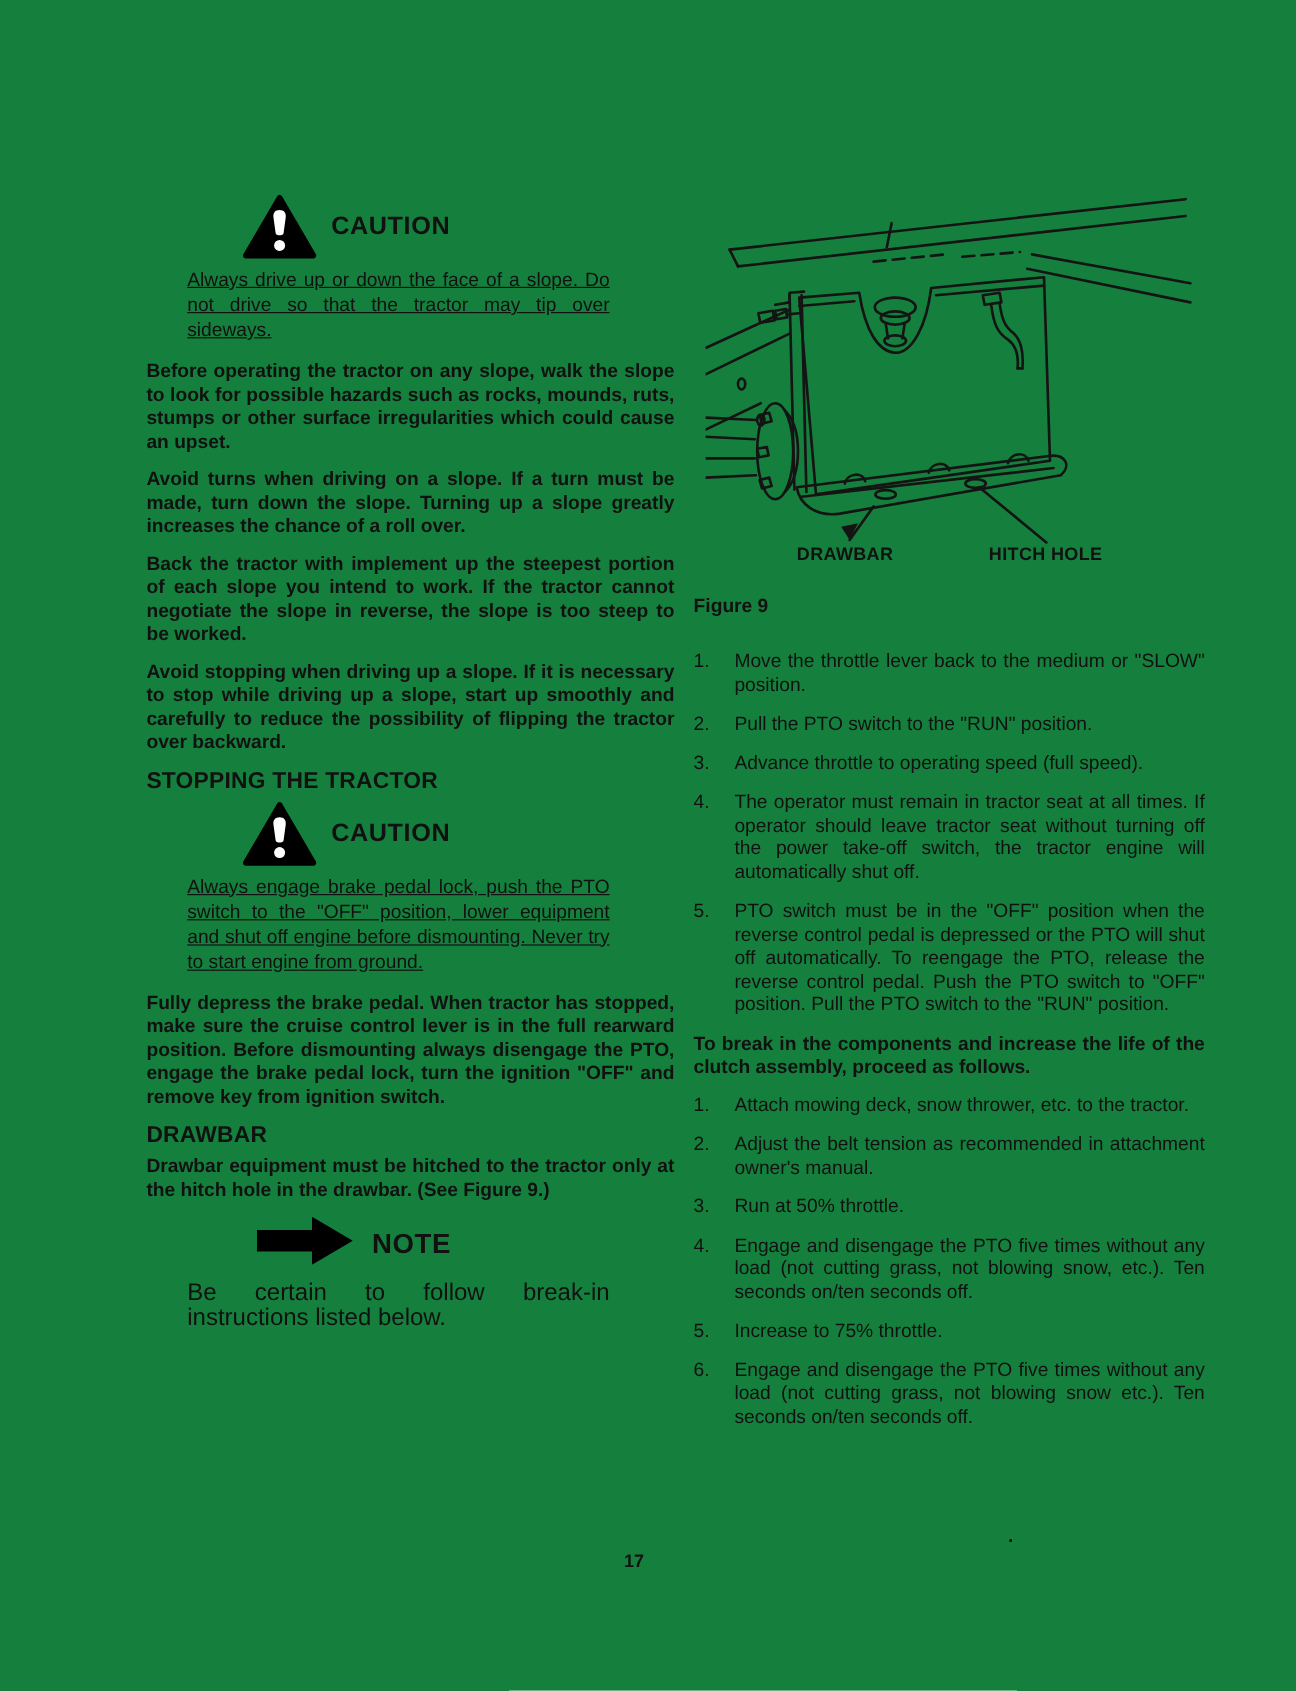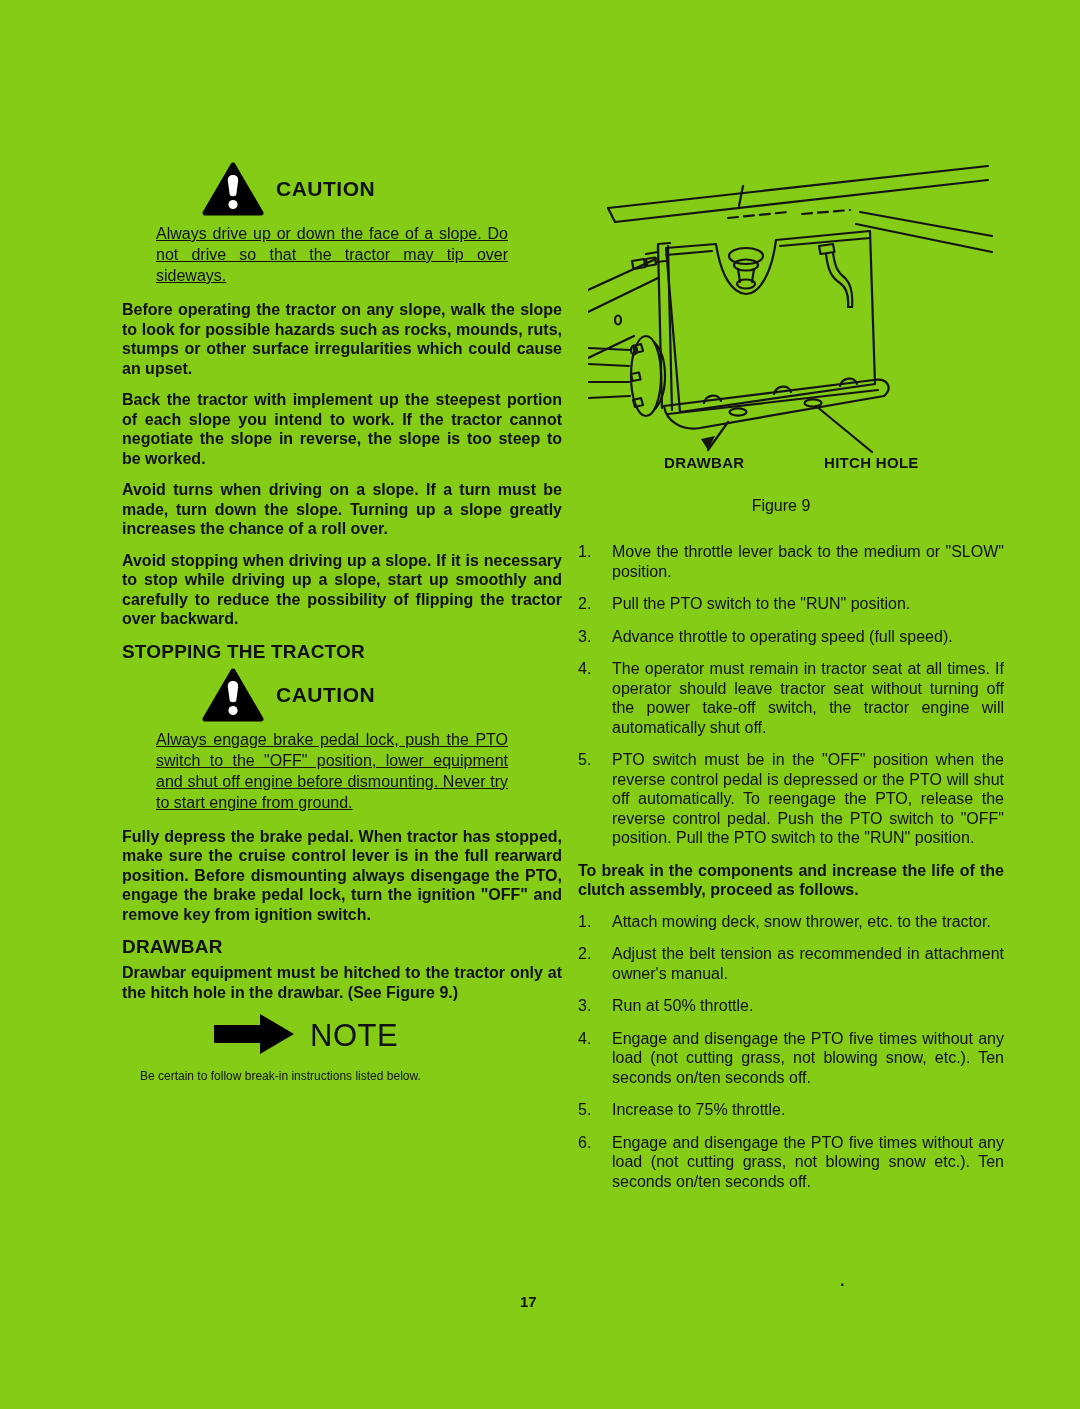--- a/index.html
+++ b/index.html
@@ -1,18 +1,18 @@
 <!DOCTYPE html>
 <html><head>
 <meta charset="utf-8">
 <style>
   * { margin:0; padding:0; box-sizing:border-box; }
   html,body { background:#ffffff; }
   .page {
-    position:relative; width:1080px; height:1409px; background:#84cc16;
+    position:relative; width:1080px; height:1409px; background:#15803d;
     font-family:"Liberation Sans", sans-serif; color:#111; overflow:hidden;
   }
   .col-left  { position:absolute; left:122px; top:162px; width:440px; }
   .col-right { position:absolute; left:578px; top:160px; width:426px; }
 
   p.body {
     font-size:16px; line-height:19.5px; text-align:justify;
     margin-bottom:12px;
     font-weight:bold;
   }
@@ -26,34 +26,34 @@
     text-align:justify; margin-bottom:14px;text-decoration:underline;
   }
 
   h3.section { font-size:19px; font-weight:bold; letter-spacing:0.2px; margin:0 0 5px 0; }
   .mt-heading { margin-top:24px; }
   .mt-drawbar { margin-top:18px; }
   .mt-pto { margin-top:36px; width:380px; line-height:21px; }
 
   
   .note-head { display:flex; align-items:center; gap:16px; margin-left:92px; margin-top:10px; margin-bottom:8px; }
-  .note-title { font-size:31px; font-weight:normal; letter-spacing:0.5px; }
+  .note-title { font-size:23px; font-weight:bold; letter-spacing:0.5px; }
   .note-body {
-    margin-left:18px; width:352px; font-size:12px; line-height:21px;
+    margin-left:34px; width:352px; font-size:20px; line-height:21px;
     text-align:justify;
   }
 
   
   .figure-block { position:relative; height:382px; }
   .figure-block svg { position:absolute; left:10px; top:0; }
   .fig-label { position:absolute; font-size:15px; font-weight:bold; letter-spacing:0.3px; }
   .fig-label.drawbar { left:86px;  top:294px; }
   .fig-label.hitch   { left:246px; top:294px; }
-  .fig-caption { position:absolute; left:0; right:20px; top:337px; text-align:center;
-                 font-size:16px; font-weight:normal; }
+  .fig-caption { position:absolute; left:0; right:20px; top:337px; text-align:left;
+                 font-size:16px; font-weight:bold; }
 
   
   .steps { list-style:none; }
   .steps li { display:flex; margin-bottom:13px; font-size:16px; line-height:19.5px; }
   .steps .num { flex:0 0 34px; width:34px; }
   .steps .txt { flex:1; text-align:justify; }
 
   .breakin-heading { margin-top:2px; margin-bottom:2px; }
   .breakin-intro { margin-bottom:10px; }
 
@@ -76,22 +76,22 @@
             <path d="M31 13 c3.6 0 5.6 2.3 5.1 6.2 l-1.8 13.2 c-0.3 2.3 -6.3 2.3 -6.6 0 l-1.8 -13.2 C25.4 15.3 27.4 13 31 13 Z" fill="#fff"></path>
             <circle cx="31" cy="42.5" r="4.6" fill="#fff"></circle>
           </svg>
         </span>
         <span class="caution-title">CAUTION</span>
       </div>
       <div class="caution-body">Always drive up or down the face of a slope. Do not drive so that the tractor may tip over sideways.</div>
     </div>
 
     <p class="body">Before operating the tractor on any slope, walk the slope to look for possible hazards such as rocks, mounds, ruts, stumps or other surface irregularities which could cause an upset.</p>
+    <p class="body">Avoid turns when driving on a slope. If a turn must be made, turn down the slope. Turning up a slope greatly increases the chance of a roll over.</p>
     <p class="body">Back the tractor with implement up the steepest portion of each slope you intend to work. If the tractor cannot negotiate the slope in reverse, the slope is too steep to be worked.</p>
-    <p class="body">Avoid turns when driving on a slope. If a turn must be made, turn down the slope. Turning up a slope greatly increases the chance of a roll over.</p>
     <p class="body">Avoid stopping when driving up a slope. If it is necessary to stop while driving up a slope, start up smoothly and carefully to reduce the possibility of flipping the tractor over backward.</p>
 
     <h3 class="section mt-heading">STOPPING THE TRACTOR</h3>
 
     <div>
       <div class="caution-head">
         <span>
           <svg width="62" height="54" viewBox="0 0 62 54">
             <path d="M31 3 L59 51 L3 51 Z" fill="#000" stroke="#000" stroke-width="5" stroke-linejoin="round"></path>
             <path d="M31 13 c3.6 0 5.6 2.3 5.1 6.2 l-1.8 13.2 c-0.3 2.3 -6.3 2.3 -6.6 0 l-1.8 -13.2 C25.4 15.3 27.4 13 31 13 Z" fill="#fff"></path>

